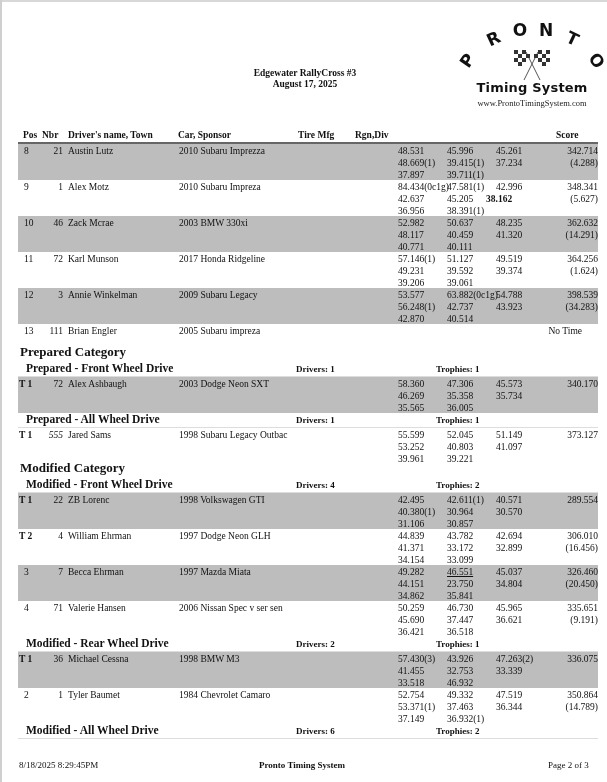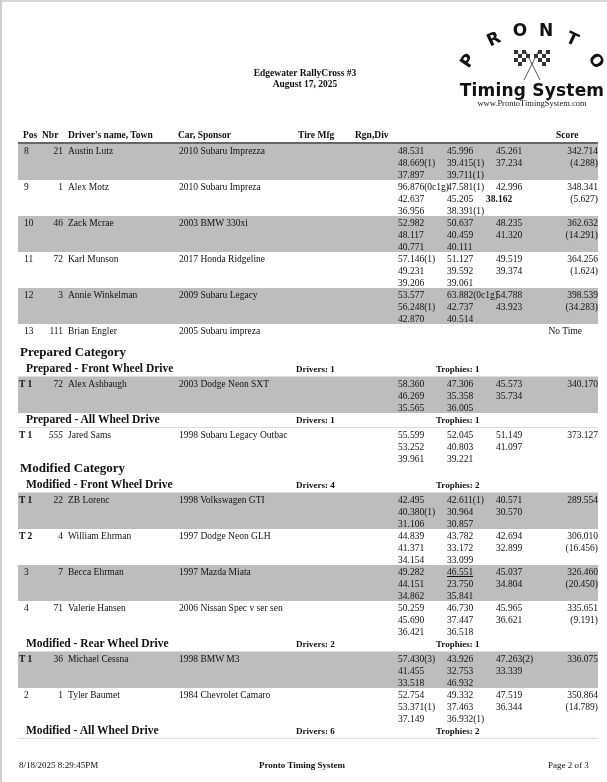--- a/index.html
+++ b/index.html
@@ -8,21 +8,21 @@
   .page-edge { position:absolute; left:0; top:0; width:2px; height:782px; background:#cfcfcf; }
   .page-top { position:absolute; left:0; top:0; width:607px; height:2px; background:#d8d8d8; }
 
   .title-block { position:absolute; left:220px; top:68px; width:170px; text-align:center; }
   .title { font-size:14px; font-weight:bold; line-height:17px; }
   .sub { font-size:9.5px; font-weight:bold; line-height:11px; }
 
   .logo { position:absolute; left:458px; top:22px; width:148px; height:92px; }
   .logo-url { position:absolute; left:0; top:76px; width:148px; text-align:center; font-size:8.5px; color:#222; }
   .logo-ts { position:absolute; left:0; top:58px; width:148px; text-align:center;
-             font-family:"DejaVu Sans", sans-serif; font-weight:bold; font-size:17px; color:#111; letter-spacing:0.2px; }
+             font-family:"DejaVu Sans", sans-serif; font-weight:bold; font-size:13px; color:#111; letter-spacing:0.2px; }
 
   .hdr { position:absolute; top:130px; left:0; width:607px; height:12px; font-size:9.5px; font-weight:bold; }
   .hdr span { position:absolute; top:0; white-space:nowrap; }
   .hdr-line { position:absolute; top:142px; left:18px; width:580px; height:2px; background:#666; }
 
   .row { position:absolute; left:18px; width:580px; font-size:9.5px; }
   .row.shade { background:#bdbdbd; }
   .row span { position:absolute; white-space:nowrap; line-height:12px; }
 
   .cat { position:absolute; left:20px; font-size:13px; font-weight:bold; }
@@ -106,21 +106,21 @@
       <span style="left: 380px; top: 25px;">37.897</span>
       <span style="left: 429px; top: 25px;">39.711(1)</span>
       <span style="top: 1px; right: 0px;">342.714</span>
       <span style="top: 13px; right: 0px;">(4.288)</span>
     </div>
     <div class="row" style="top: 180px; height: 36px;">
       <span style="left: 6px; top: 1px;">9</span>
       <span style="top: 1px; right: 535px;">1</span>
       <span style="left: 50px; top: 1px;">Alex Motz</span>
       <span style="left: 161px; top: 1px;">2010 Subaru Impreza</span>
-      <span style="left: 380px; top: 1px;">96.876(0c1g)</span>
+      <span style="left: 380px; top: 1px;">84.434(0c1g)</span>
       <span style="left: 429px; top: 1px;">47.581(1)</span>
       <span style="left: 478px; top: 1px;">42.996</span>
       <span style="left: 380px; top: 13px;">42.637</span>
       <span style="left: 429px; top: 13px;">45.205</span>
       <span style="left: 468px; top: 13px; font-weight: bold;">38.162</span>
       <span style="left: 380px; top: 25px;">36.956</span>
       <span style="left: 429px; top: 25px;">38.391(1)</span>
       <span style="top: 1px; right: 0px;">348.341</span>
       <span style="top: 13px; right: 0px;">(5.627)</span>
     </div>

